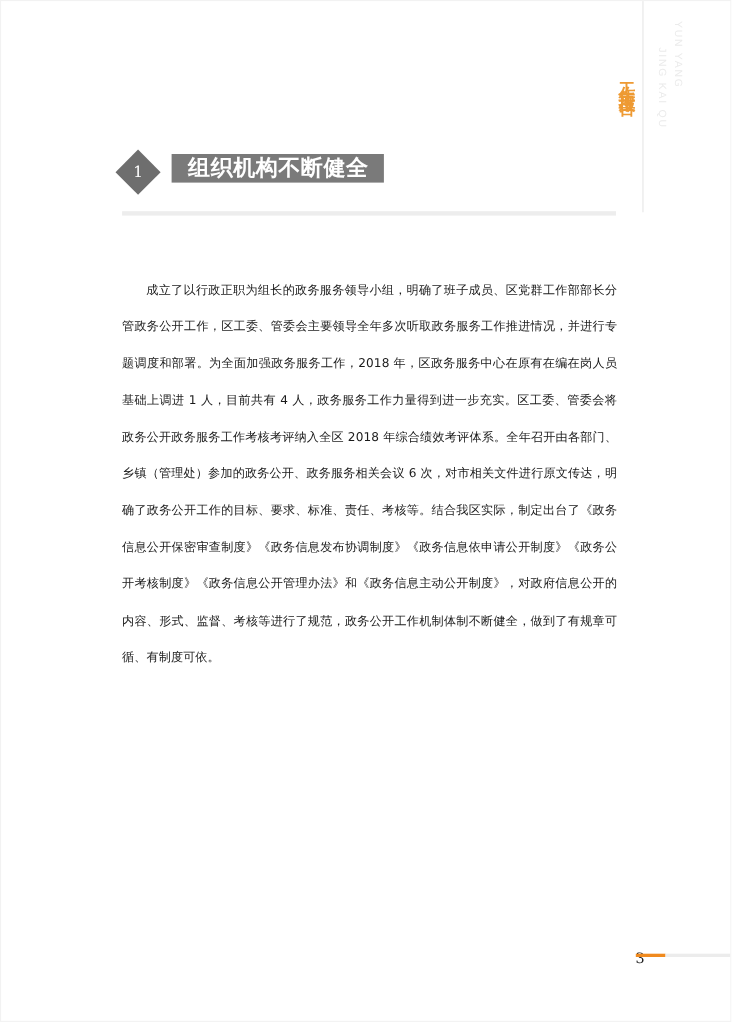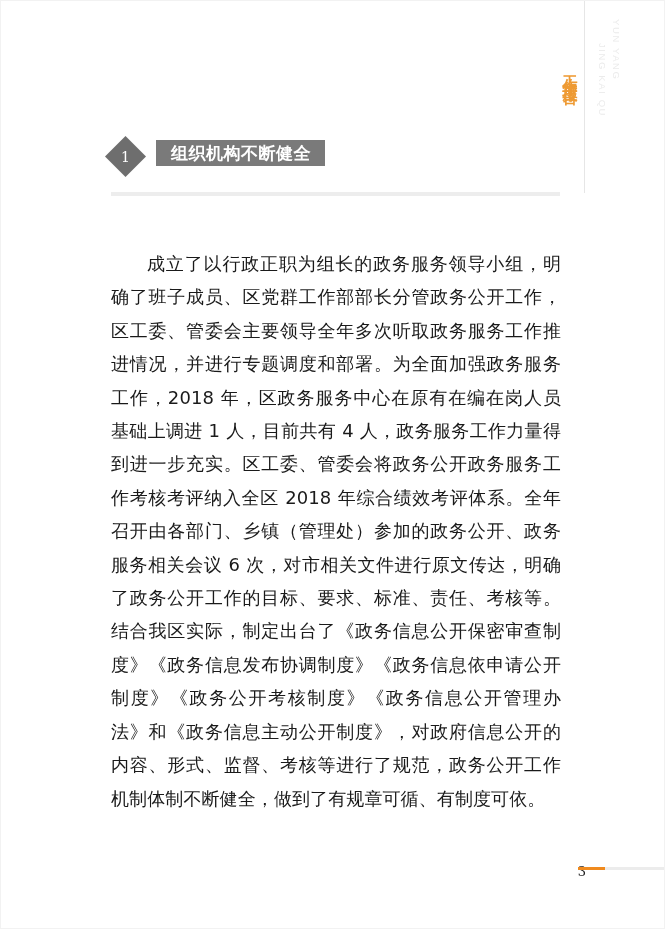--- a/index.html
+++ b/index.html
@@ -100,21 +100,21 @@
     left: 45px;
     top: 0;
     height: 26px;
     padding: 0 14px 0 15px;
     background: #7a7a7a;
     display: flex;
     align-items: center;
   }
   .heading-bar-text {
     color: #ffffff;
-    font-size: 17px;
+    font-size: 20px;
     font-weight: bold;
     letter-spacing: 0.5px;
     line-height: 1;
     white-space: nowrap;
     font-family: "Liberation Sans", "DejaVu Sans", sans-serif;
   }
 
   .head-divider {
     position: absolute;
     left: 110px;
@@ -123,21 +123,21 @@
     height: 4px;
     background: #ededed;
   }
 
   
   .body-copy {
     position: absolute;
     left: 110px;
     top: 246px;
     width: 450px;
-    font-size: 18px;
+    font-size: 11px;
     line-height: 33.4px;
     color: #1a1a1a;
     text-align: justify;
     text-justify: inter-ideograph;
     font-family: "DejaVu Sans", "Liberation Sans", sans-serif;
     letter-spacing: 0.1px;
   }
   .body-copy p {
     margin: 0;
     text-indent: 2em;

